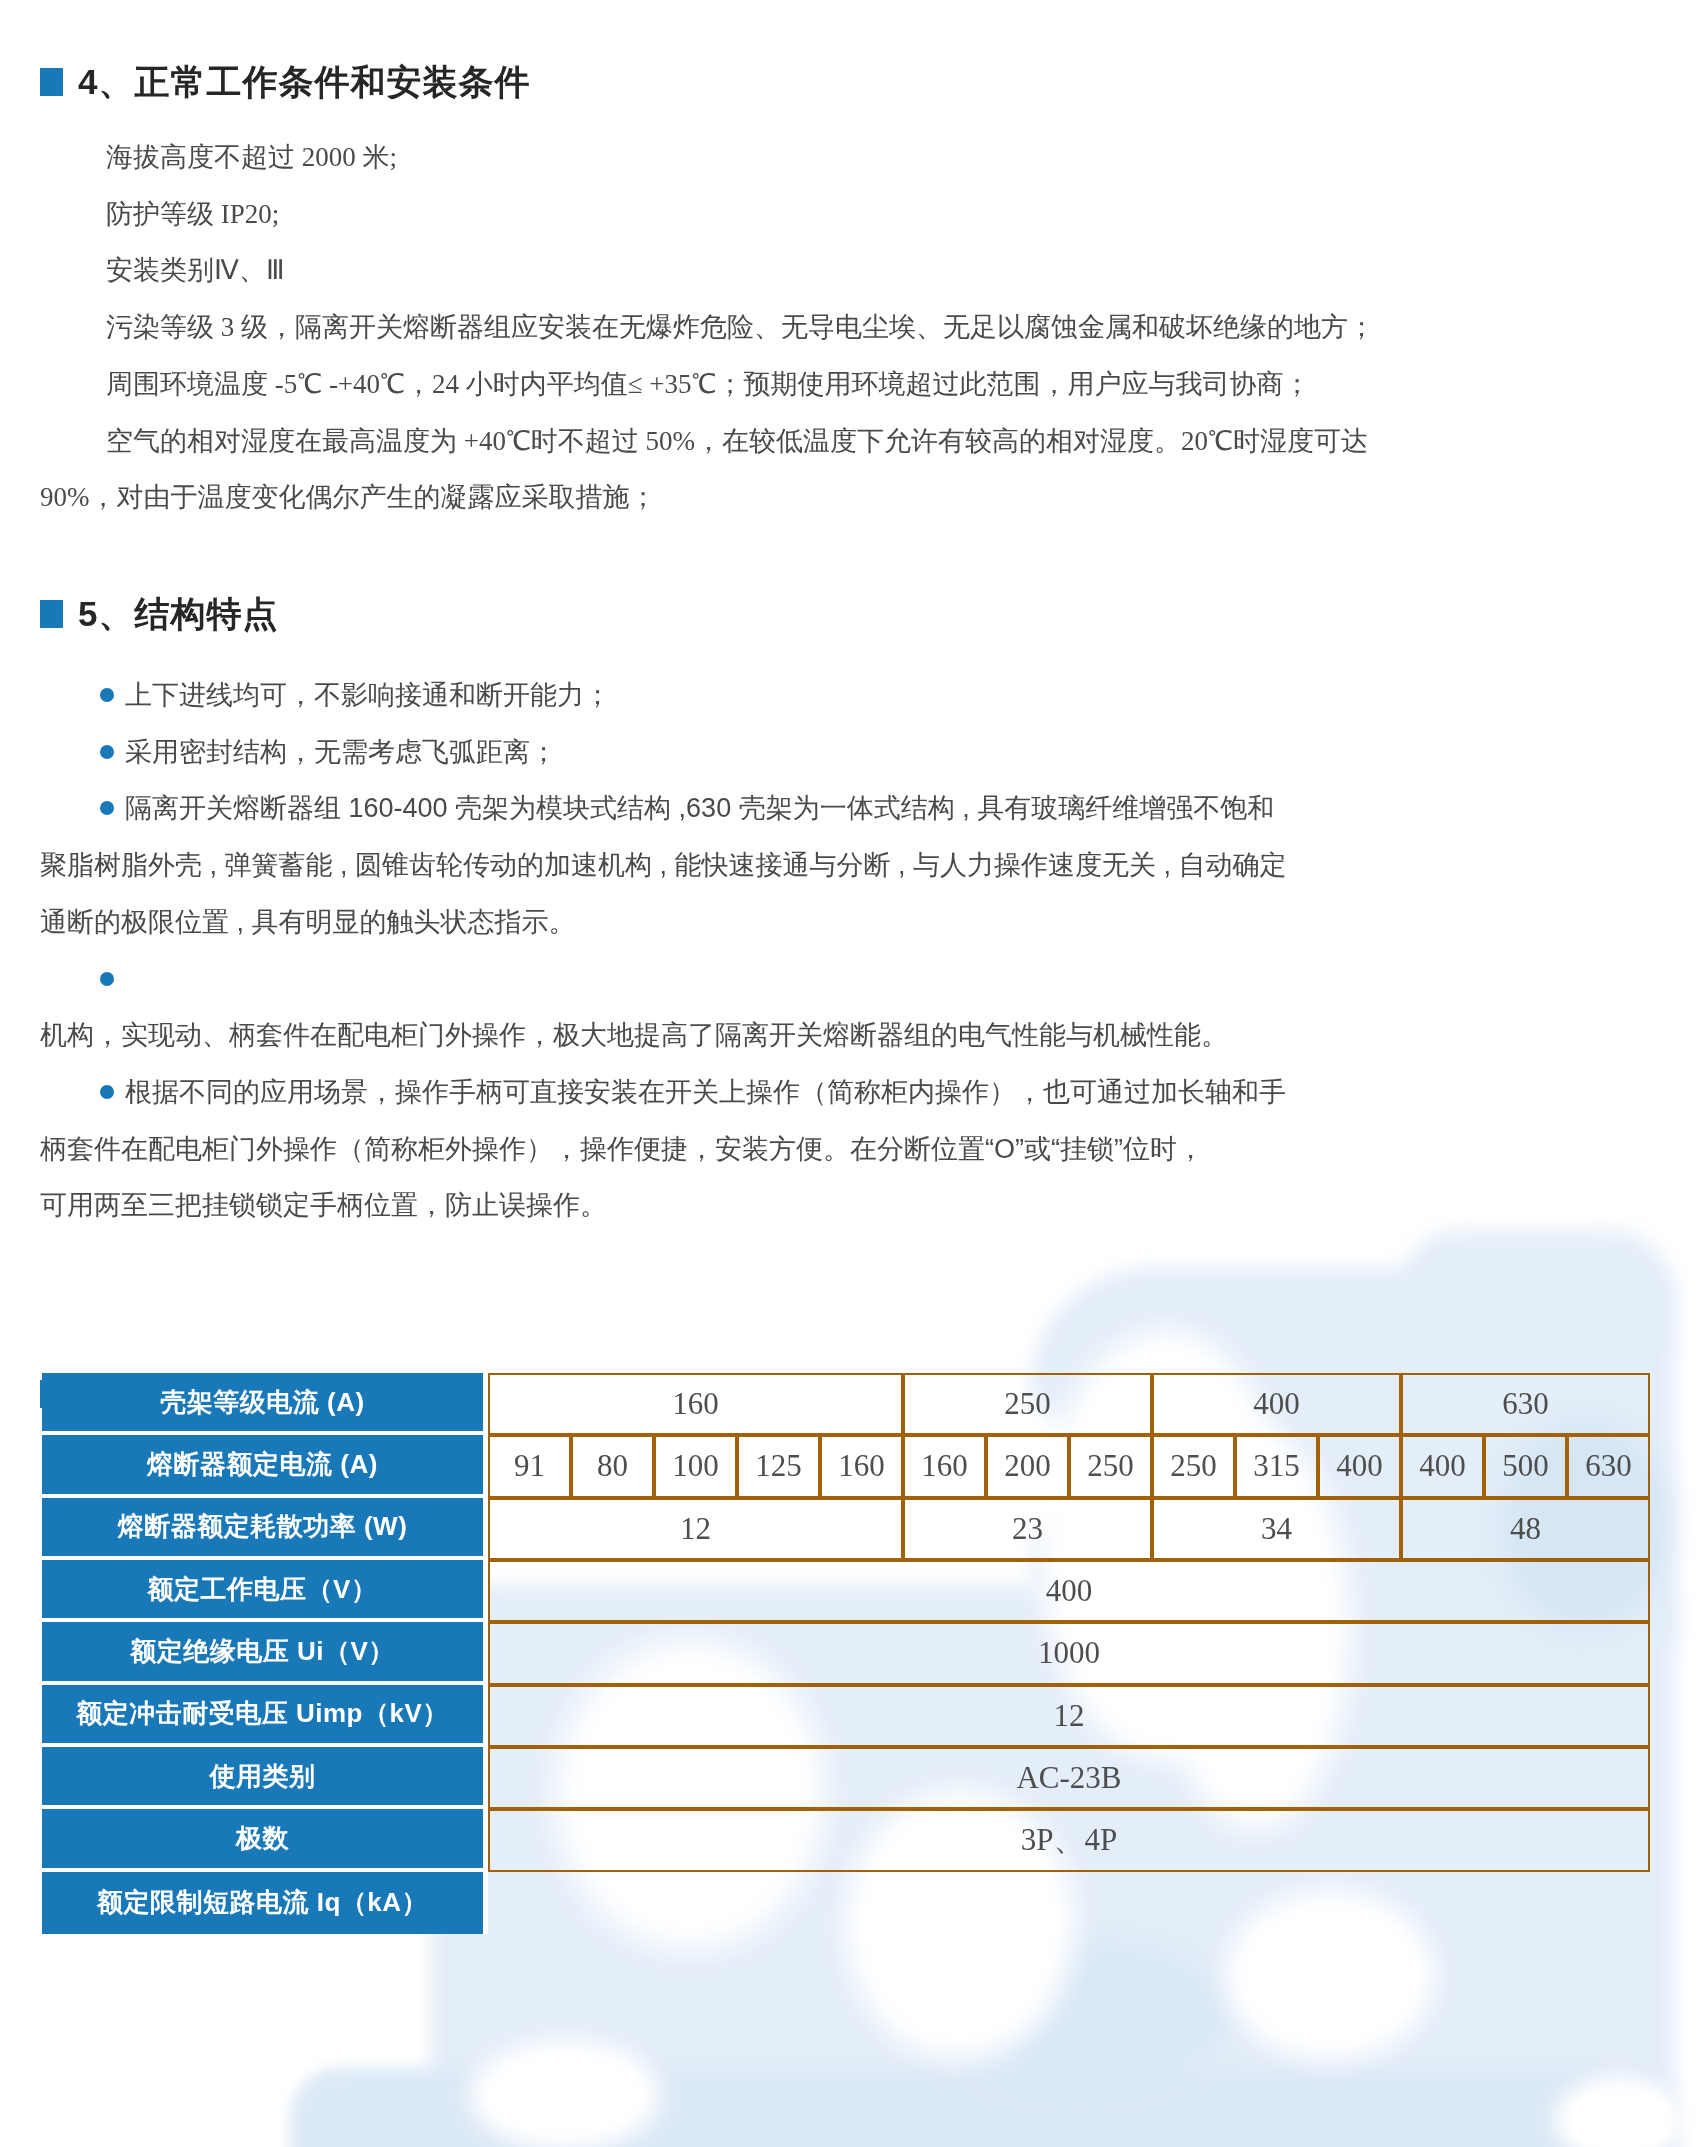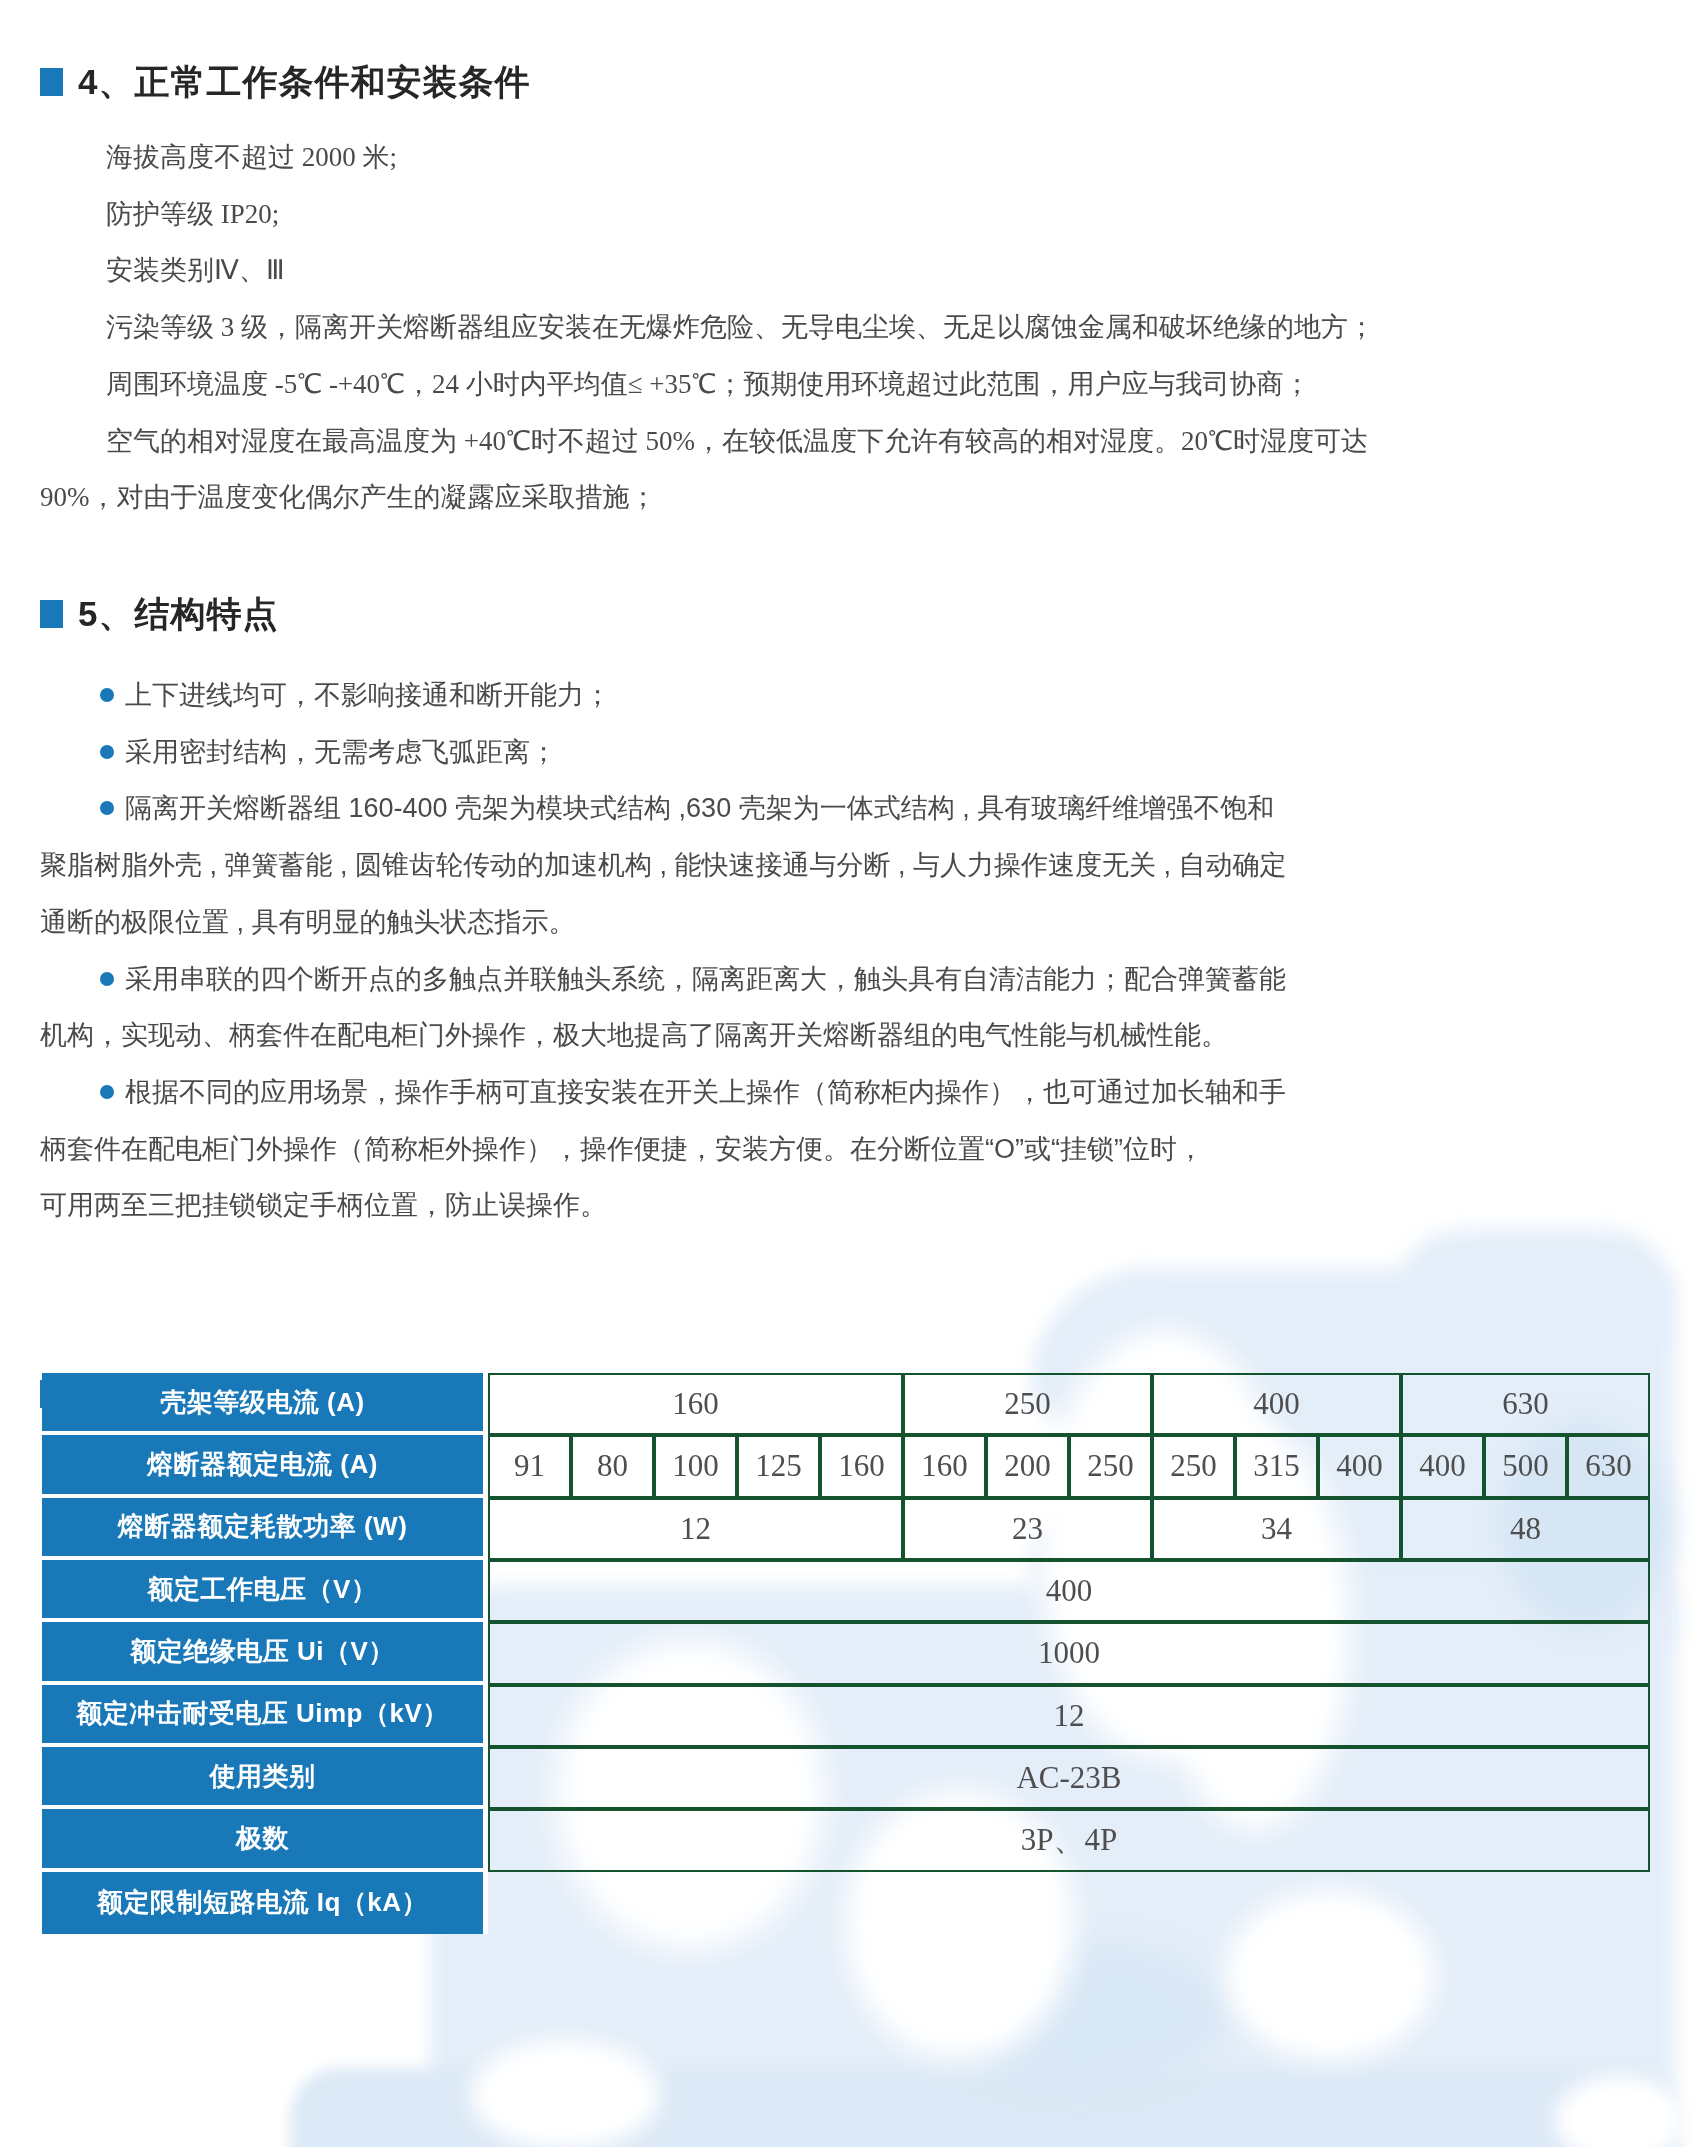--- a/index.html
+++ b/index.html
@@ -43,21 +43,21 @@
   .dot{display:inline-block;width:14px;height:14px;border-radius:50%;background:#1878b8;
        margin-right:11px;vertical-align:2px;}
 
   
   .tbl{position:absolute;left:42px;top:1373px;width:1608px;height:561px;
        display:grid;grid-template-columns:446px repeat(14,1fr);grid-template-rows:repeat(9,1fr);}
   .lc{grid-column:1;background:#1878b8;color:#ffffff;font-weight:bold;font-size:26px;
       display:flex;align-items:center;justify-content:center;
       border-bottom:4px solid #ffffff;border-right:5px solid #ffffff;letter-spacing:0.5px;}
   .lc.last{border-bottom:none;}
-  .vc{border:2px solid #14532d;display:flex;align-items:center;justify-content:center;
+  .vc{border:2px solid #a16207;display:flex;align-items:center;justify-content:center;
       font-family:"Liberation Serif","DejaVu Serif",serif;font-size:31px;color:#4e4e4e;
       background:transparent;}
   .g5{grid-column:span 5;} .g3{grid-column:span 3;} .g14{grid-column:span 14;}
 </style>
 </head>
 <body>
 
 <div class="map">
   <div class="blob o4"></div>
   <div class="blob o1"></div>
@@ -94,21 +94,21 @@
   <div class="h h5">
     <span class="sq"></span>
     <span>5、结构特点</span>
   </div>
   <div class="para p5">
     <div class="line bl"><span class="dot"></span><span>上下进线均可，不影响接通和断开能力；</span></div>
     <div class="line bl"><span class="dot"></span><span>采用密封结构，无需考虑飞弧距离；</span></div>
     <div class="line bl"><span class="dot"></span><span>隔离开关熔断器组 160-400 壳架为模块式结构 ,630 壳架为一体式结构 , 具有玻璃纤维增强不饱和</span></div>
     <div class="line">聚脂树脂外壳 , 弹簧蓄能 , 圆锥齿轮传动的加速机构 , 能快速接通与分断 , 与人力操作速度无关 , 自动确定</div>
     <div class="line">通断的极限位置 , 具有明显的触头状态指示。</div>
-    <div class="line bl"><span class="dot"></span><span>采用串联的四个断开点的多触点并联触头系统，隔离距离大，触头具有自清洁能力；配合弹簧蓄能</span></div>
+    <div class="line bl"><span class="dot"></span></div>
     <div class="line">机构，实现动、柄套件在配电柜门外操作，极大地提高了隔离开关熔断器组的电气性能与机械性能。</div>
     <div class="line bl"><span class="dot"></span><span>根据不同的应用场景，操作手柄可直接安装在开关上操作（简称柜内操作），也可通过加长轴和手</span></div>
     <div class="line">柄套件在配电柜门外操作（简称柜外操作），操作便捷，安装方便。在分断位置“O”或“挂锁”位时，</div>
     <div class="line">可用两至三把挂锁锁定手柄位置，防止误操作。</div>
   </div>
 
   <div class="h h6">
     <span class="sq"></span>
     <span>6、主要技术参数</span>
   </div>

